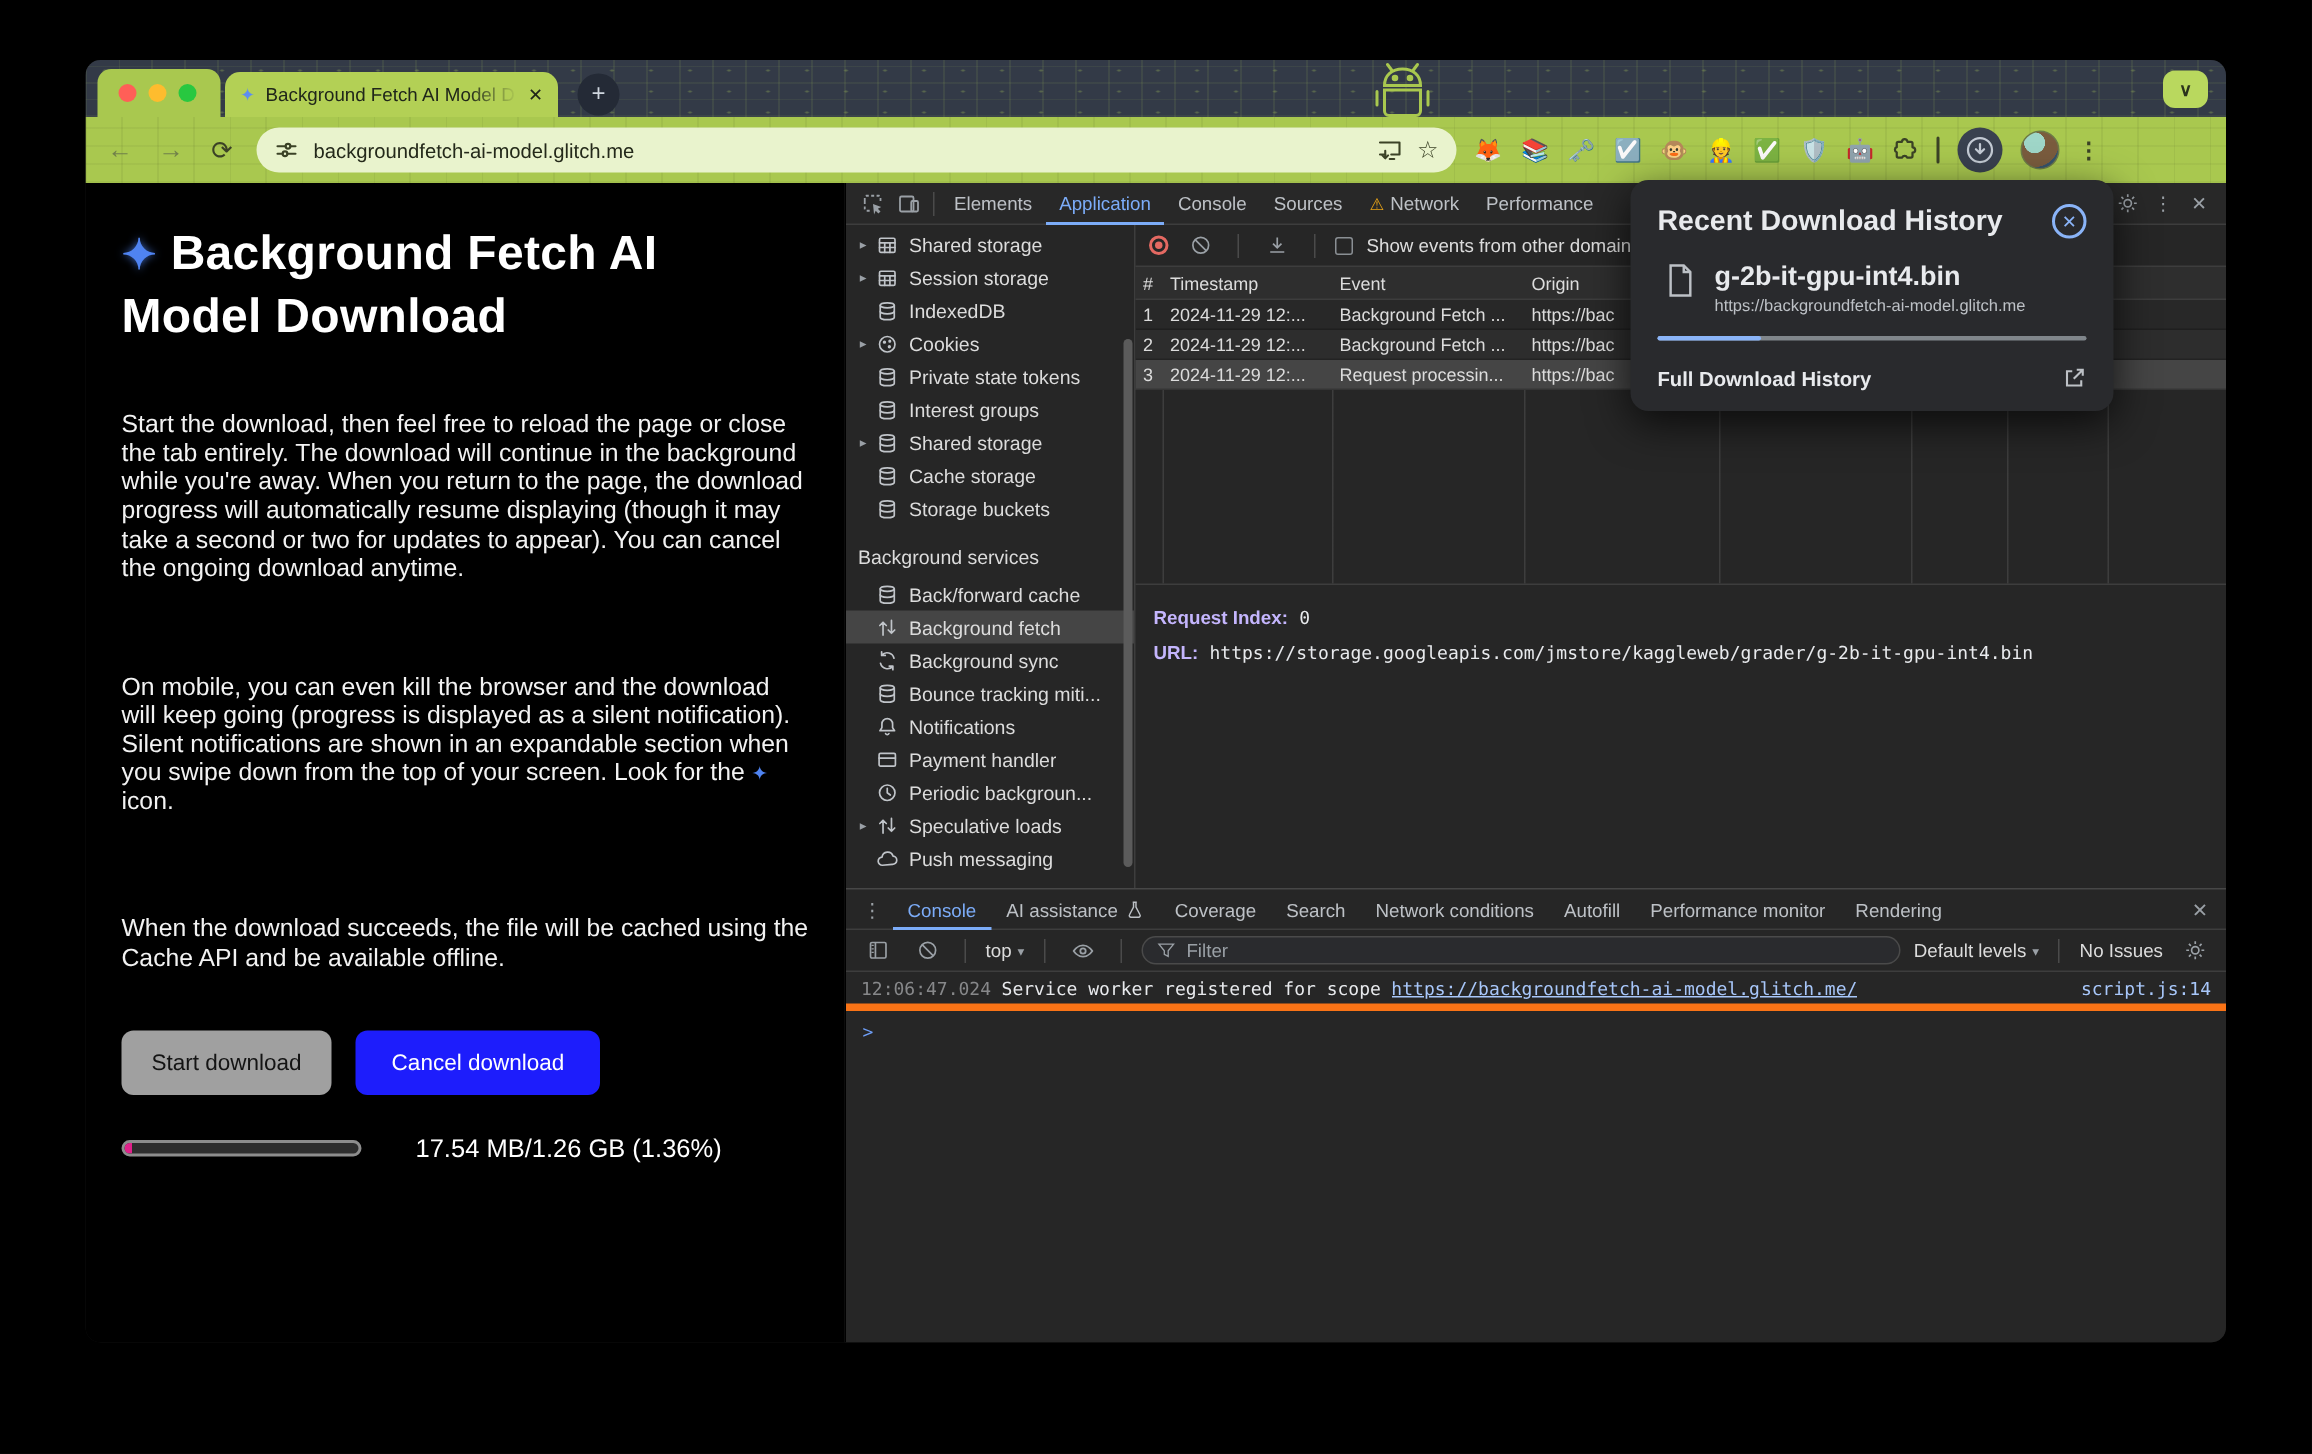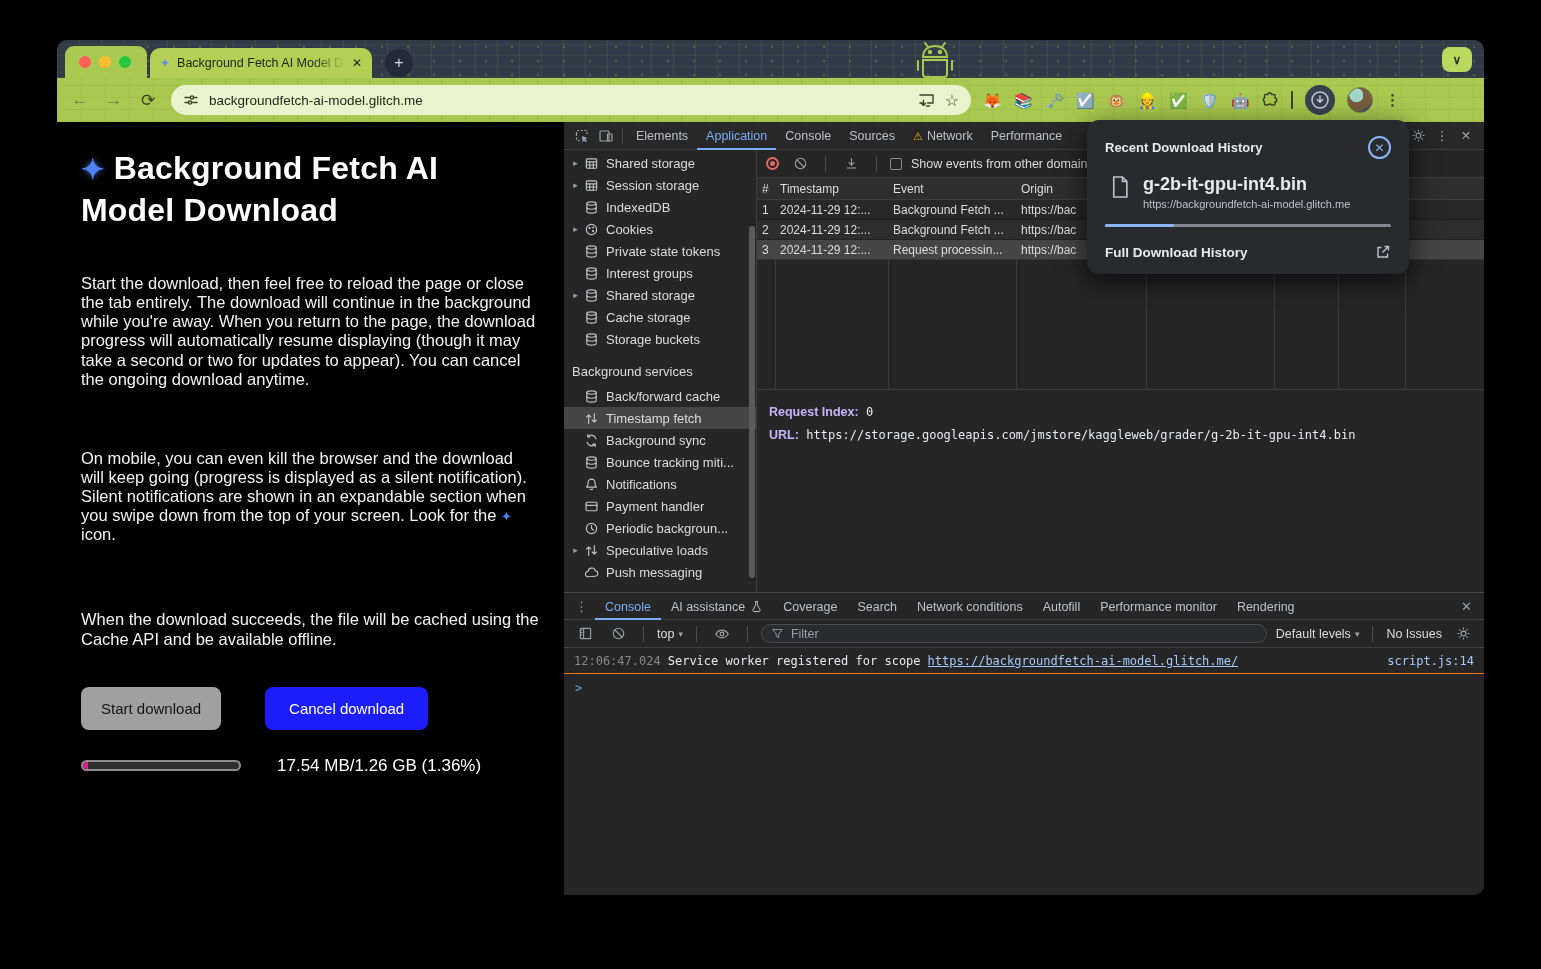--- a/index.html
+++ b/index.html
@@ -40,21 +40,21 @@
   .kebab{color:#3b4226;font-size:15px;font-weight:700;}
 
   
   .content{display:flex;height:773px;}
   .page{width:506px;background:#000000;color:#fff;padding:0 24px;overflow:hidden;}
   .page h1{font-size:32px;line-height:40px;margin-top:26px;letter-spacing:.2px;}
   .page h1 .spark{color:#4f83f1;text-shadow:0 0 6px rgba(79,131,241,.8);font-size:28px;}
   .page p{font-size:16.5px;line-height:1.16;color:#f2f2f2;}
   .p1{margin-top:44px;}.p2{margin-top:60px;}.p3{margin-top:66px;}
   .inlinespark{color:#4f83f1;font-size:13px;}
-  .btnrow{display:flex;gap:44px;margin-top:38px;}
+  .btnrow{display:flex;gap:16px;margin-top:38px;}
   .btn{border:none;border-radius:8px;font-size:15px;padding:13px 20px;font-family:inherit;}
   .btn.start{background:#a0a0a0;color:#141414;}
   .btn.cancel{background:#1d1dfc;color:#fff;padding:13px 24px;}
   .progrow{display:flex;align-items:center;gap:36px;margin-top:26px;}
   .ppill{width:160px;height:11px;border:2px solid #8d8d8d;border-radius:7px;background:#2e2e2e;position:relative;overflow:hidden;}
   .pfill{position:absolute;left:0;top:0;bottom:0;width:5px;background:#e0218a;}
   .ptext{font-size:17px;color:#fff;}
 
   
   .devtools{flex:1;background:#262626;color:#dcdcdc;border-left:1px solid #000;display:flex;flex-direction:column;min-width:0;font-size:12.5px;position:relative;}
@@ -117,31 +117,31 @@
   .ctxsel{display:flex;align-items:center;gap:4px;color:#dcdcdc;font-size:12.5px;}
   .caret{font-size:9px;color:#9aa0a6;}
   .filterbox{flex:1;height:19px;background:#2a2b2e;border:1px solid #4a4a4a;border-radius:11px;display:flex;align-items:center;gap:7px;padding:0 9px;color:#9aa0a6;}
   .filterbox svg{stroke:currentColor;fill:none;stroke-width:1.1;flex:0 0 auto;}
   .filterbox input{background:transparent;border:none;outline:none;color:#dcdcdc;font-size:12.5px;flex:1;font-family:inherit;}
   .filterbox input::placeholder{color:#9aa0a6;}
   .levels{display:flex;align-items:center;gap:4px;color:#dcdcdc;}
   .noissues{color:#dcdcdc;}
 
   .log-area{flex:1;font-family:"DejaVu Sans Mono",monospace;font-size:12px;}
-  .log-line{display:flex;align-items:center;height:26px;border-bottom:1px solid #f97316;padding:0 10px;gap:7px;white-space:nowrap;}
+  .log-line{display:flex;align-items:center;height:26px;border-bottom:5px solid #f97316;padding:0 10px;gap:7px;white-space:nowrap;}
   .log-time{color:#87888a;}
   .log-msg{color:#e8eaed;}
   .log-link{color:#a8c7fa;text-decoration:underline;overflow:hidden;text-overflow:ellipsis;}
   .log-src{margin-left:auto;color:#a8c7fa;}
   .prompt{color:#6f9ff8;padding:7px 11px;font-size:12px;}
 
   
   .popup{position:absolute;left:1030px;top:80px;width:322px;background:#292a2d;border-radius:12px;box-shadow:0 8px 28px rgba(0,0,0,.7);padding:16px 18px 14px;z-index:50;color:#e8eaed;}
   .pop-head{display:flex;justify-content:space-between;align-items:center;}
-  .pop-title{font-size:13px;font-weight:700;}
+  .pop-title{font-size:19px;font-weight:700;}
   .pop-close{width:23px;height:23px;border:2px solid #8ab4f8;border-radius:50%;color:#8ab4f8;display:flex;align-items:center;justify-content:center;font-size:12px;flex:0 0 auto;}
   .file-row{display:flex;gap:13px;margin-top:15px;padding-left:5px;align-items:flex-start;}
   .docic{color:#bdc1c6;display:flex;margin-top:1px;}
   .docic svg{stroke:currentColor;fill:none;stroke-width:1.3;}
   .file-name{font-size:18px;font-weight:700;}
   .file-url{font-size:11px;color:#bdc1c6;margin-top:3px;}
   .p-track{height:3px;background:#80868b;border-radius:2px;margin-top:14px;position:relative;}
   .p-fill{position:absolute;left:0;top:0;bottom:0;background:#8ab4f8;border-radius:2px;}
   .pop-foot{display:flex;justify-content:space-between;align-items:center;margin-top:17px;}
   .pop-foot-label{font-size:13.5px;font-weight:700;}
@@ -429,21 +429,21 @@
                 <span class="sb-label">Back/forward cache</span>
               </div>
 
               <div class="sb-item active">
                 <span class="arrow"></span>
                 <span class="icn">
                   <svg viewBox="0 0 16 16" fill="none" stroke="currentColor">
                     <path d="M5 13.2V4.2M2.7 6.4L5 4.1l2.3 2.3M11 2.8v9M13.3 9.6L11 11.9 8.7 9.6"></path>
                   </svg>
                 </span>
-                <span class="sb-label">Timestamp fetch</span>
+                <span class="sb-label">Background fetch</span>
               </div>
 
               <div class="sb-item">
                 <span class="arrow"></span>
                 <span class="icn">
                   <svg viewBox="0 0 16 16" fill="none" stroke="currentColor">
                     <path d="M12.8 6.2A5.1 5.1 0 004.1 4M4 1.6v2.6h2.6M3.2 9.8A5.1 5.1 0 0011.9 12M12 14.4v-2.6H9.4"></path>
                   </svg>
                 </span>
                 <span class="sb-label">Background sync</span>

